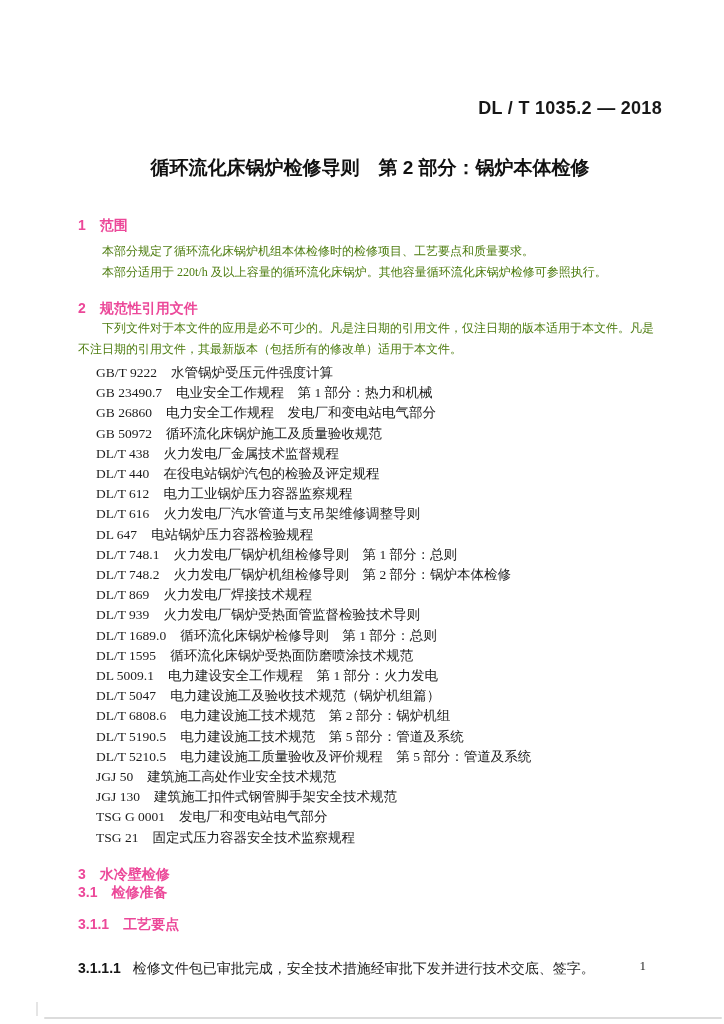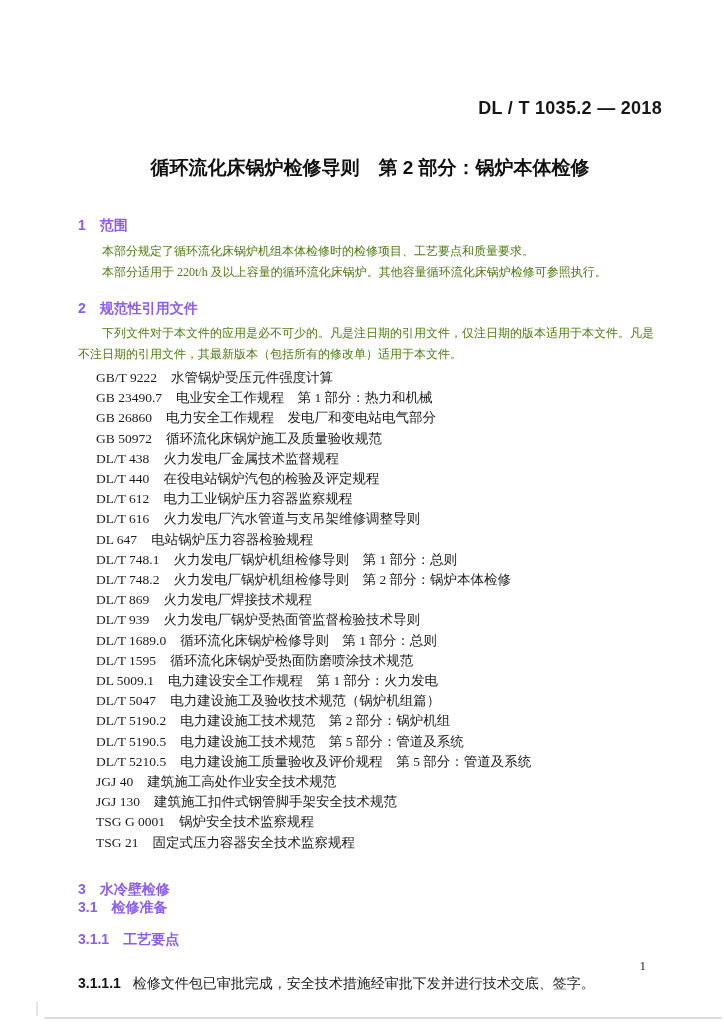--- a/index.html
+++ b/index.html
@@ -32,36 +32,36 @@
     text-align:center;
     font-family:"Liberation Sans","DejaVu Sans",sans-serif;
     font-weight:bold;
     font-size:19px;
     color:#111111;
   }
   .sec-heading {
     font-family:"Liberation Sans","DejaVu Sans",sans-serif;
     font-weight:bold;
     font-size:14px;
-    color:#8b5cf6;
+    color:#ec4899;
   }
   .sec-heading .sec-num { margin-right:14px; }
   .h-s1 { margin-top:36px; }
   .h-s2 { margin-top:17px; }
-  .h-s3 { margin-top:28px; }
+  .h-s3 { margin-top:18px; }
   .h-s31 { }
   .h-s311 { margin-top:14px; }
   .body-para {
     font-size:12px;
     line-height:21px;
     text-indent:2em;
     color:#4d7c0f;
   }
   .para-first { margin-top:6px; }
-  .intro-para { margin-top:5px; }
+  .intro-para { }
   .refs { margin-top:3px; padding-left:18px; }
   .ref-line {
     font-size:13.5px;
     line-height:20.2px;
     white-space:nowrap;
     color:#1c1c1c;
   }
   .ref-code { margin-right:14px; }
   .clause-para {
     margin-top:24px;
@@ -129,26 +129,26 @@
       <div class="ref-line"><span class="ref-code">DL/T 616</span><span>火力发电厂汽水管道与支吊架维修调整导则</span></div>
       <div class="ref-line"><span class="ref-code">DL 647</span><span>电站锅炉压力容器检验规程</span></div>
       <div class="ref-line"><span class="ref-code">DL/T 748.1</span><span>火力发电厂锅炉机组检修导则　第 1 部分：总则</span></div>
       <div class="ref-line"><span class="ref-code">DL/T 748.2</span><span>火力发电厂锅炉机组检修导则　第 2 部分：锅炉本体检修</span></div>
       <div class="ref-line"><span class="ref-code">DL/T 869</span><span>火力发电厂焊接技术规程</span></div>
       <div class="ref-line"><span class="ref-code">DL/T 939</span><span>火力发电厂锅炉受热面管监督检验技术导则</span></div>
       <div class="ref-line"><span class="ref-code">DL/T 1689.0</span><span>循环流化床锅炉检修导则　第 1 部分：总则</span></div>
       <div class="ref-line"><span class="ref-code">DL/T 1595</span><span>循环流化床锅炉受热面防磨喷涂技术规范</span></div>
       <div class="ref-line"><span class="ref-code">DL 5009.1</span><span>电力建设安全工作规程　第 1 部分：火力发电</span></div>
       <div class="ref-line"><span class="ref-code">DL/T 5047</span><span>电力建设施工及验收技术规范（锅炉机组篇）</span></div>
-      <div class="ref-line"><span class="ref-code">DL/T 5190.2</span><span>电力建设施工技术规范　第 2 部分：锅炉机组</span></div>
+      <div class="ref-line"><span class="ref-code">DL/T 6808.6</span><span>电力建设施工技术规范　第 2 部分：锅炉机组</span></div>
       <div class="ref-line"><span class="ref-code">DL/T 5190.5</span><span>电力建设施工技术规范　第 5 部分：管道及系统</span></div>
       <div class="ref-line"><span class="ref-code">DL/T 5210.5</span><span>电力建设施工质量验收及评价规程　第 5 部分：管道及系统</span></div>
-      <div class="ref-line"><span class="ref-code">JGJ 40</span><span>建筑施工高处作业安全技术规范</span></div>
+      <div class="ref-line"><span class="ref-code">JGJ 50</span><span>建筑施工高处作业安全技术规范</span></div>
       <div class="ref-line"><span class="ref-code">JGJ 130</span><span>建筑施工扣件式钢管脚手架安全技术规范</span></div>
-      <div class="ref-line"><span class="ref-code">TSG G 0001</span><span>锅炉安全技术监察规程</span></div>
+      <div class="ref-line"><span class="ref-code">TSG G 0001</span><span>发电厂和变电站电气部分</span></div>
       <div class="ref-line"><span class="ref-code">TSG 21</span><span>固定式压力容器安全技术监察规程</span></div>
     </div>
 
     <div class="sec-heading h-s3">
       <span class="sec-num">3</span><span>水冷壁检修</span>
     </div>
 
     <div class="sec-heading h-s31">
       <span class="sec-num">3.1</span><span>检修准备</span>
     </div>

